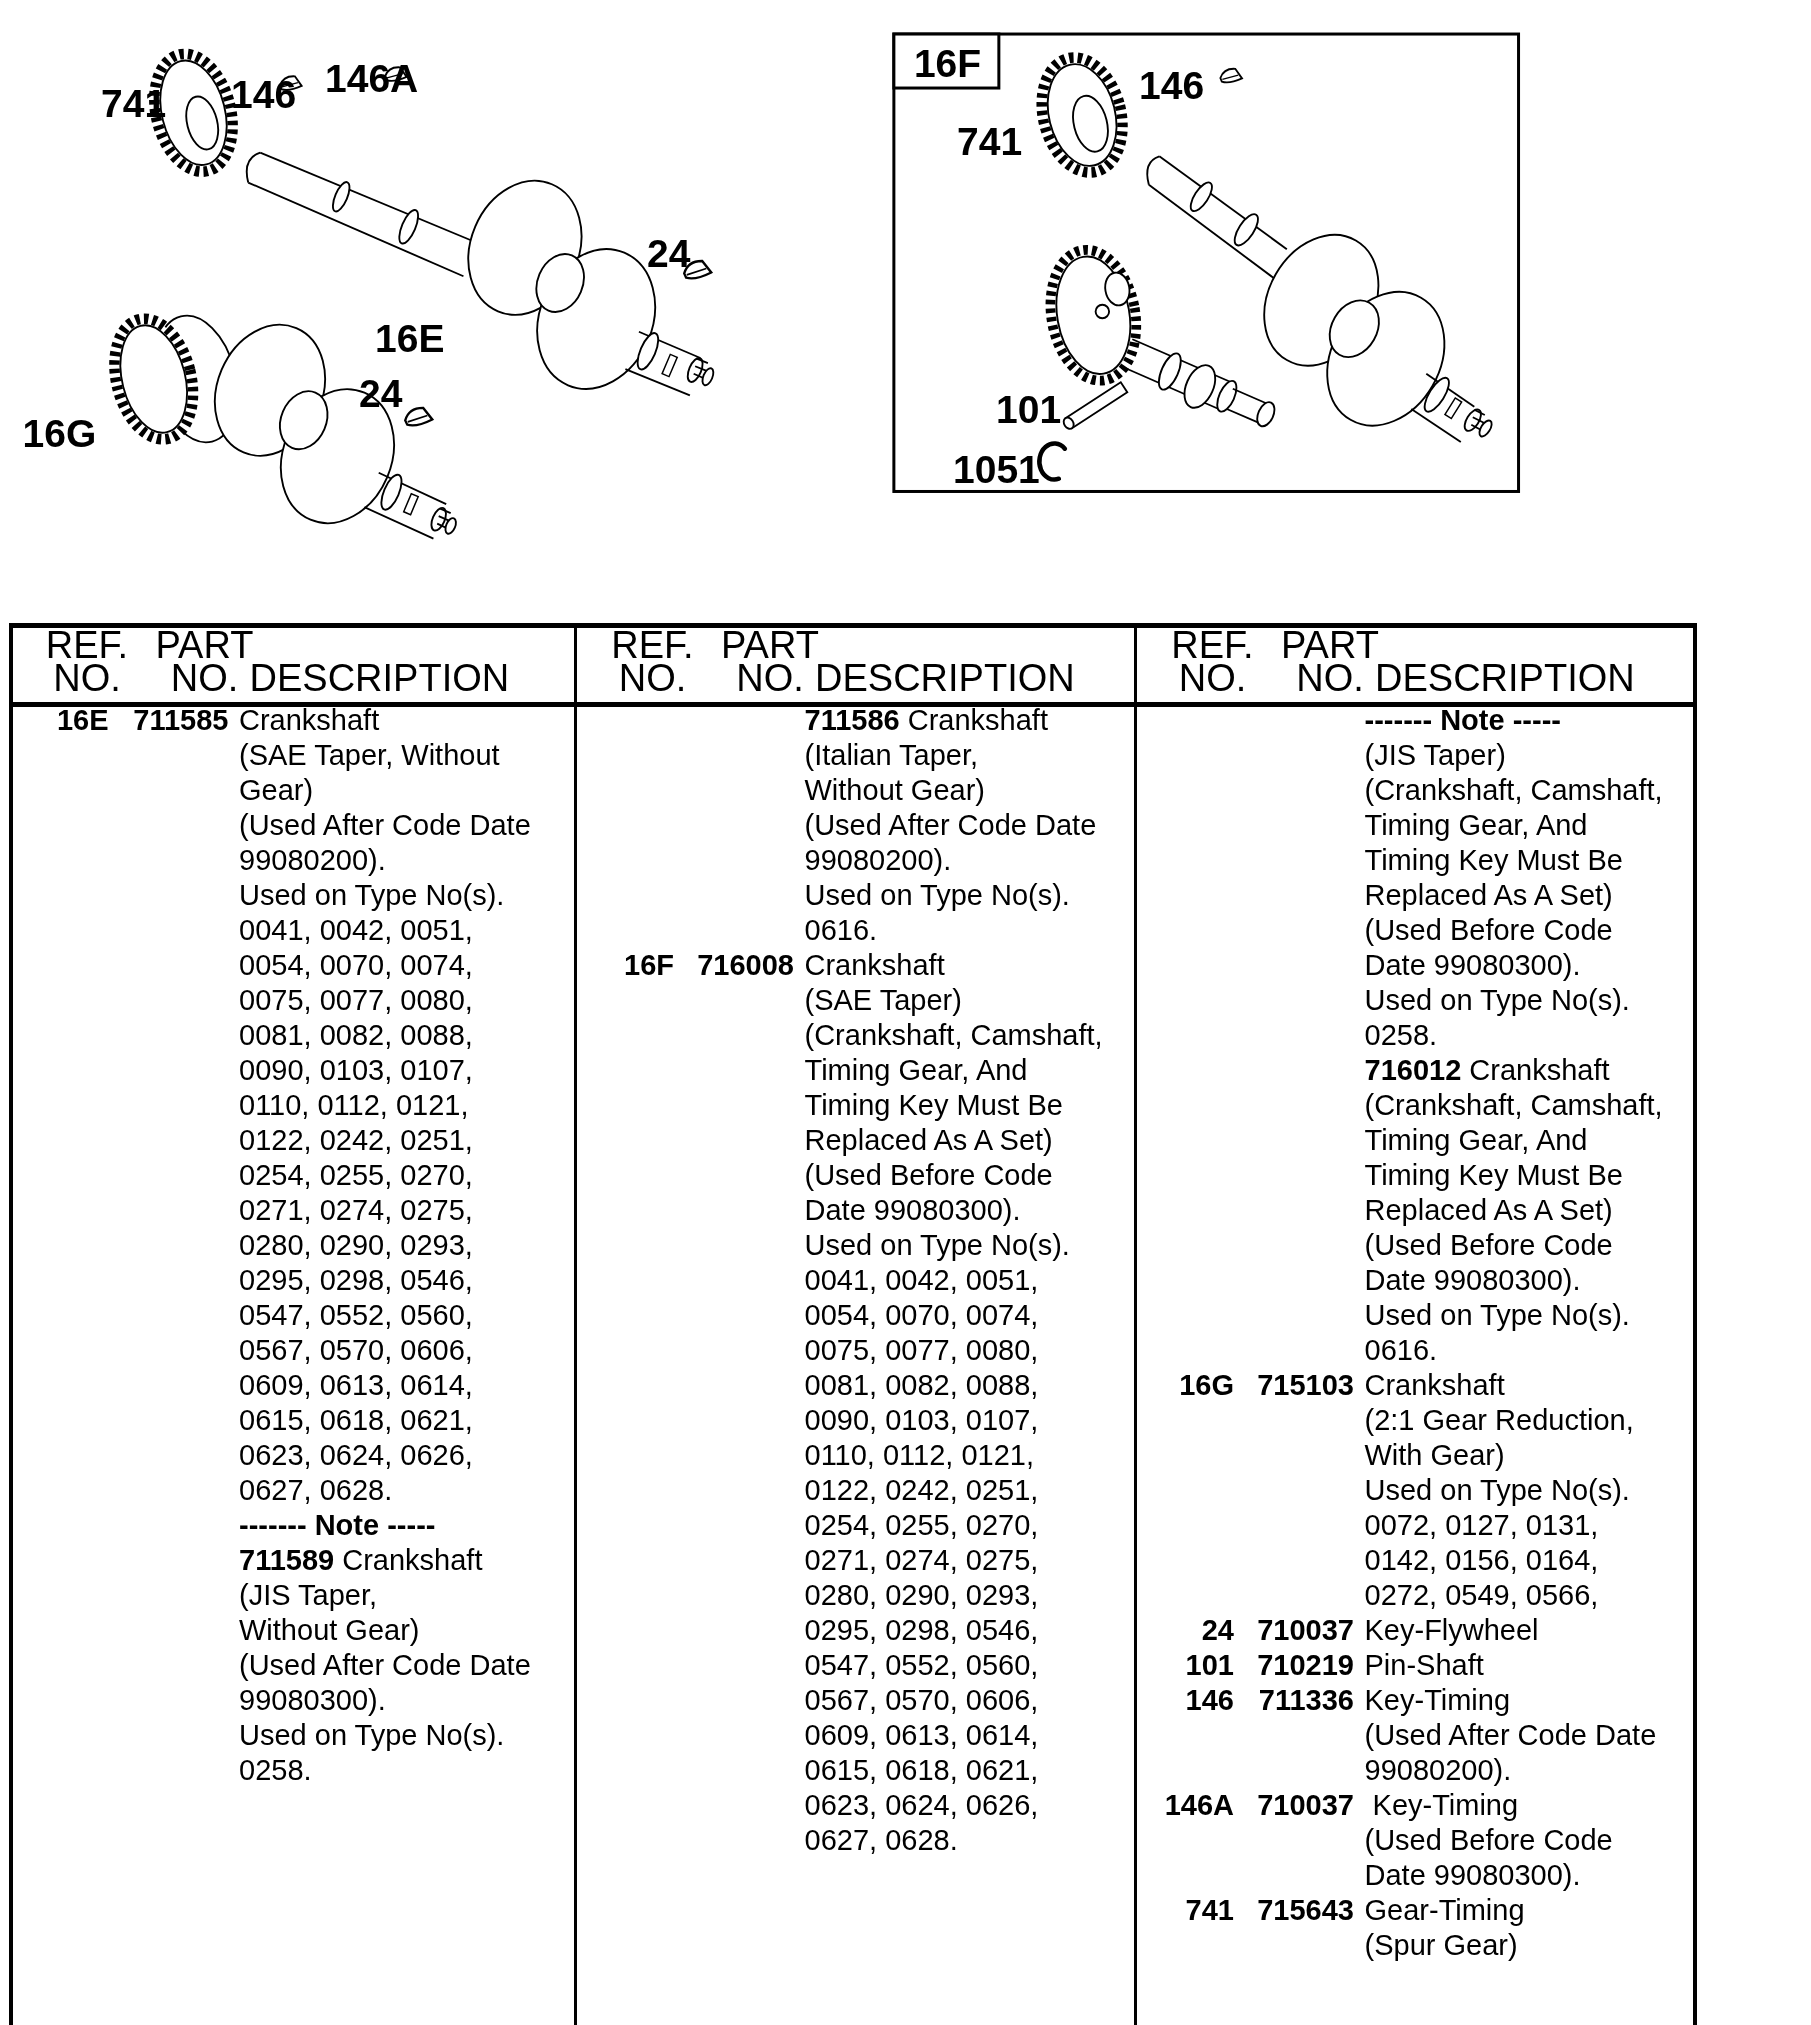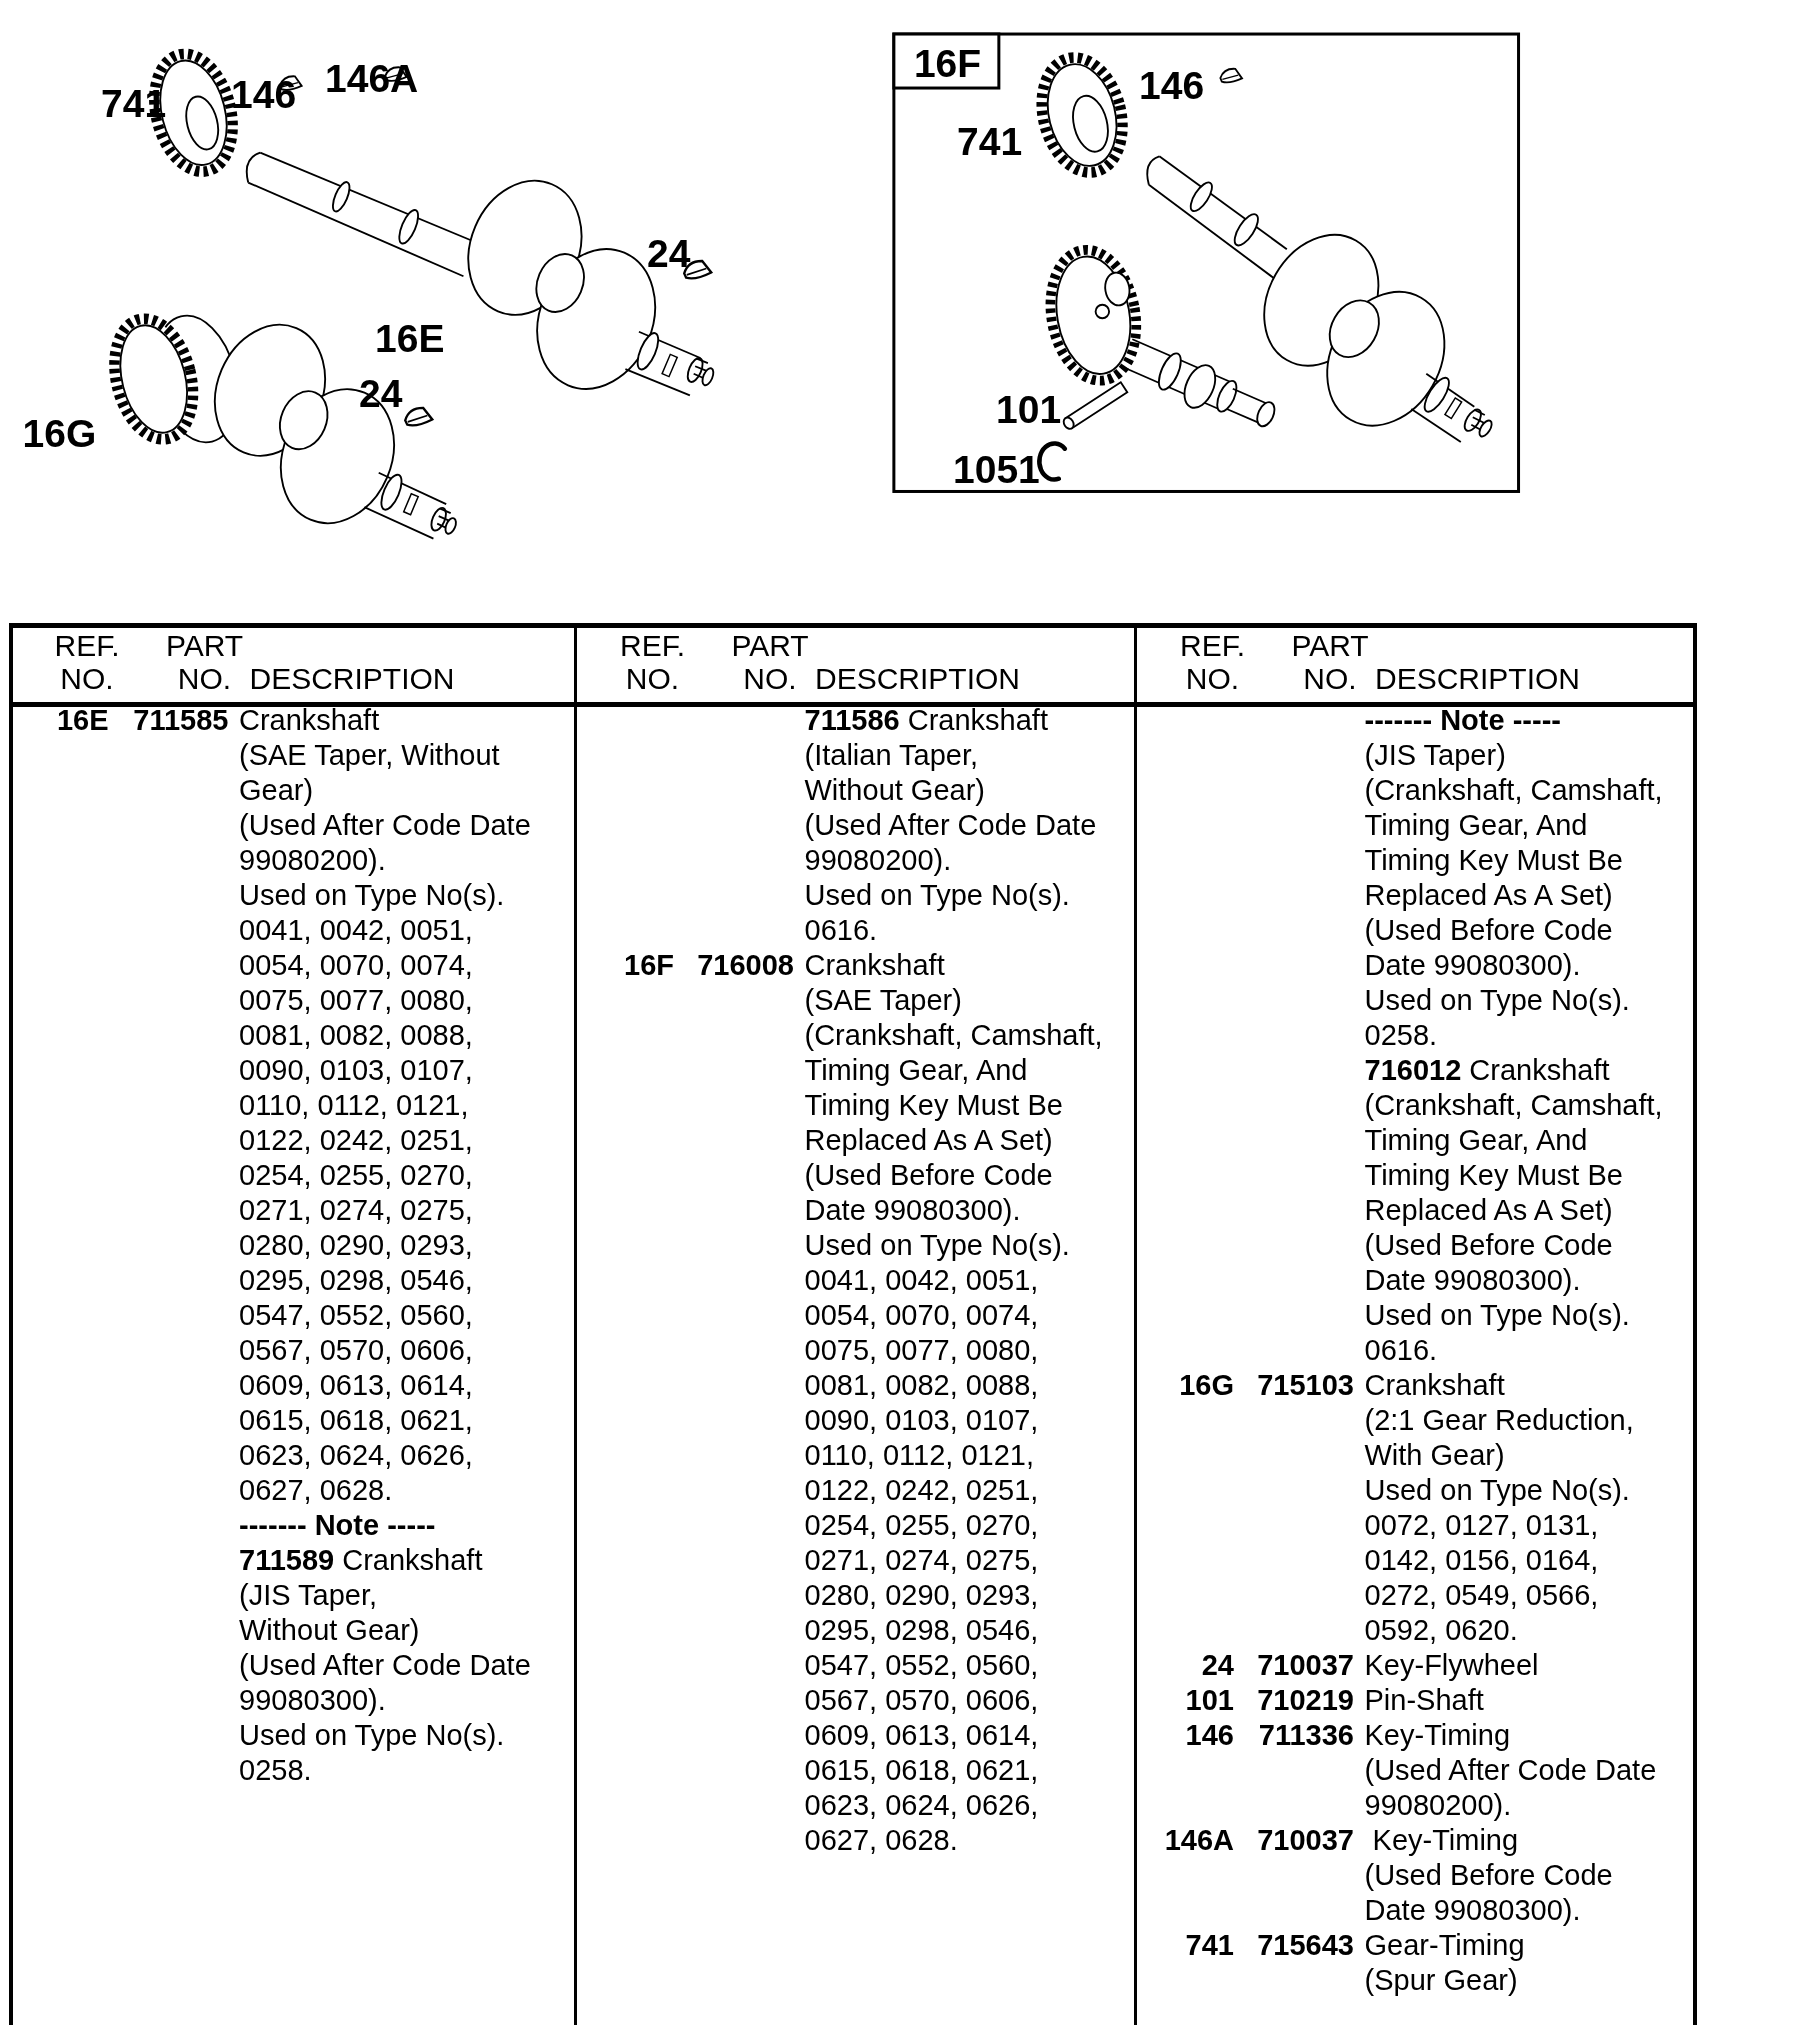--- a/index.html
+++ b/index.html
@@ -13,21 +13,21 @@
     position:absolute;font-weight:700;font-size:39px;line-height:1;
     white-space:pre;color:#000;
   }
   #corner-16f{
     position:absolute;left:903px;top:44px;width:89px;text-align:center;
     font-weight:700;font-size:39px;line-height:1;
   }
   
   .rule{position:absolute;background:#000;}
   .col-group{position:absolute;top:623px;width:559px;height:1403px;}
-  .col-header{position:absolute;left:0;top:0;width:100%;height:80px;font-size:30px;line-height:33px;}
+  .col-header{position:absolute;left:0;top:0;width:100%;height:80px;font-size:38px;line-height:33px;}
   .h-ref{position:absolute;left:16.5px;top:6px;width:120px;text-align:center;}
   .h-part{position:absolute;left:134px;top:6px;width:120px;text-align:center;}
   .h-desc{position:absolute;left:239px;top:39px;width:323px;text-align:left;}
   .col-body{position:absolute;left:0;top:80px;width:100%;height:1319px;overflow:hidden;}
   .tline{display:flex;height:35px;font-size:29px;line-height:35px;white-space:pre;}
   .c-ref{flex:none;width:98px;text-align:right;font-weight:700;}
   .c-part{flex:none;width:105px;margin-left:15px;text-align:right;font-weight:700;}
   .c-desc{flex:none;margin-left:10.5px;}
   .c-desc b{font-weight:700;}
 </style>
@@ -294,21 +294,20 @@
         <div class="tline"><span class="c-ref"></span><span class="c-part"></span><span class="c-desc">Date 99080300).</span></div>
         <div class="tline"><span class="c-ref"></span><span class="c-part"></span><span class="c-desc">Used on Type No(s).</span></div>
         <div class="tline"><span class="c-ref"></span><span class="c-part"></span><span class="c-desc">0616.</span></div>
         <div class="tline"><span class="c-ref">16G</span><span class="c-part">715103</span><span class="c-desc">Crankshaft</span></div>
         <div class="tline"><span class="c-ref"></span><span class="c-part"></span><span class="c-desc">(2:1 Gear Reduction,</span></div>
         <div class="tline"><span class="c-ref"></span><span class="c-part"></span><span class="c-desc">With Gear)</span></div>
         <div class="tline"><span class="c-ref"></span><span class="c-part"></span><span class="c-desc">Used on Type No(s).</span></div>
         <div class="tline"><span class="c-ref"></span><span class="c-part"></span><span class="c-desc">0072, 0127, 0131,</span></div>
         <div class="tline"><span class="c-ref"></span><span class="c-part"></span><span class="c-desc">0142, 0156, 0164,</span></div>
         <div class="tline"><span class="c-ref"></span><span class="c-part"></span><span class="c-desc">0272, 0549, 0566,</span></div>
-        <div class="tline"><span class="c-ref"></span><span class="c-part"></span><span class="c-desc">0592, 0620.</span></div>
         <div class="tline"><span class="c-ref">24</span><span class="c-part">710037</span><span class="c-desc">Key-Flywheel</span></div>
         <div class="tline"><span class="c-ref">101</span><span class="c-part">710219</span><span class="c-desc">Pin-Shaft</span></div>
         <div class="tline"><span class="c-ref">146</span><span class="c-part">711336</span><span class="c-desc">Key-Timing</span></div>
         <div class="tline"><span class="c-ref"></span><span class="c-part"></span><span class="c-desc">(Used After Code Date</span></div>
         <div class="tline"><span class="c-ref"></span><span class="c-part"></span><span class="c-desc">99080200).</span></div>
         <div class="tline"><span class="c-ref">146A</span><span class="c-part">710037</span><span class="c-desc"> Key-Timing</span></div>
         <div class="tline"><span class="c-ref"></span><span class="c-part"></span><span class="c-desc">(Used Before Code</span></div>
         <div class="tline"><span class="c-ref"></span><span class="c-part"></span><span class="c-desc">Date 99080300).</span></div>
         <div class="tline"><span class="c-ref">741</span><span class="c-part">715643</span><span class="c-desc">Gear-Timing</span></div>
         <div class="tline"><span class="c-ref"></span><span class="c-part"></span><span class="c-desc">(Spur Gear)</span></div>

